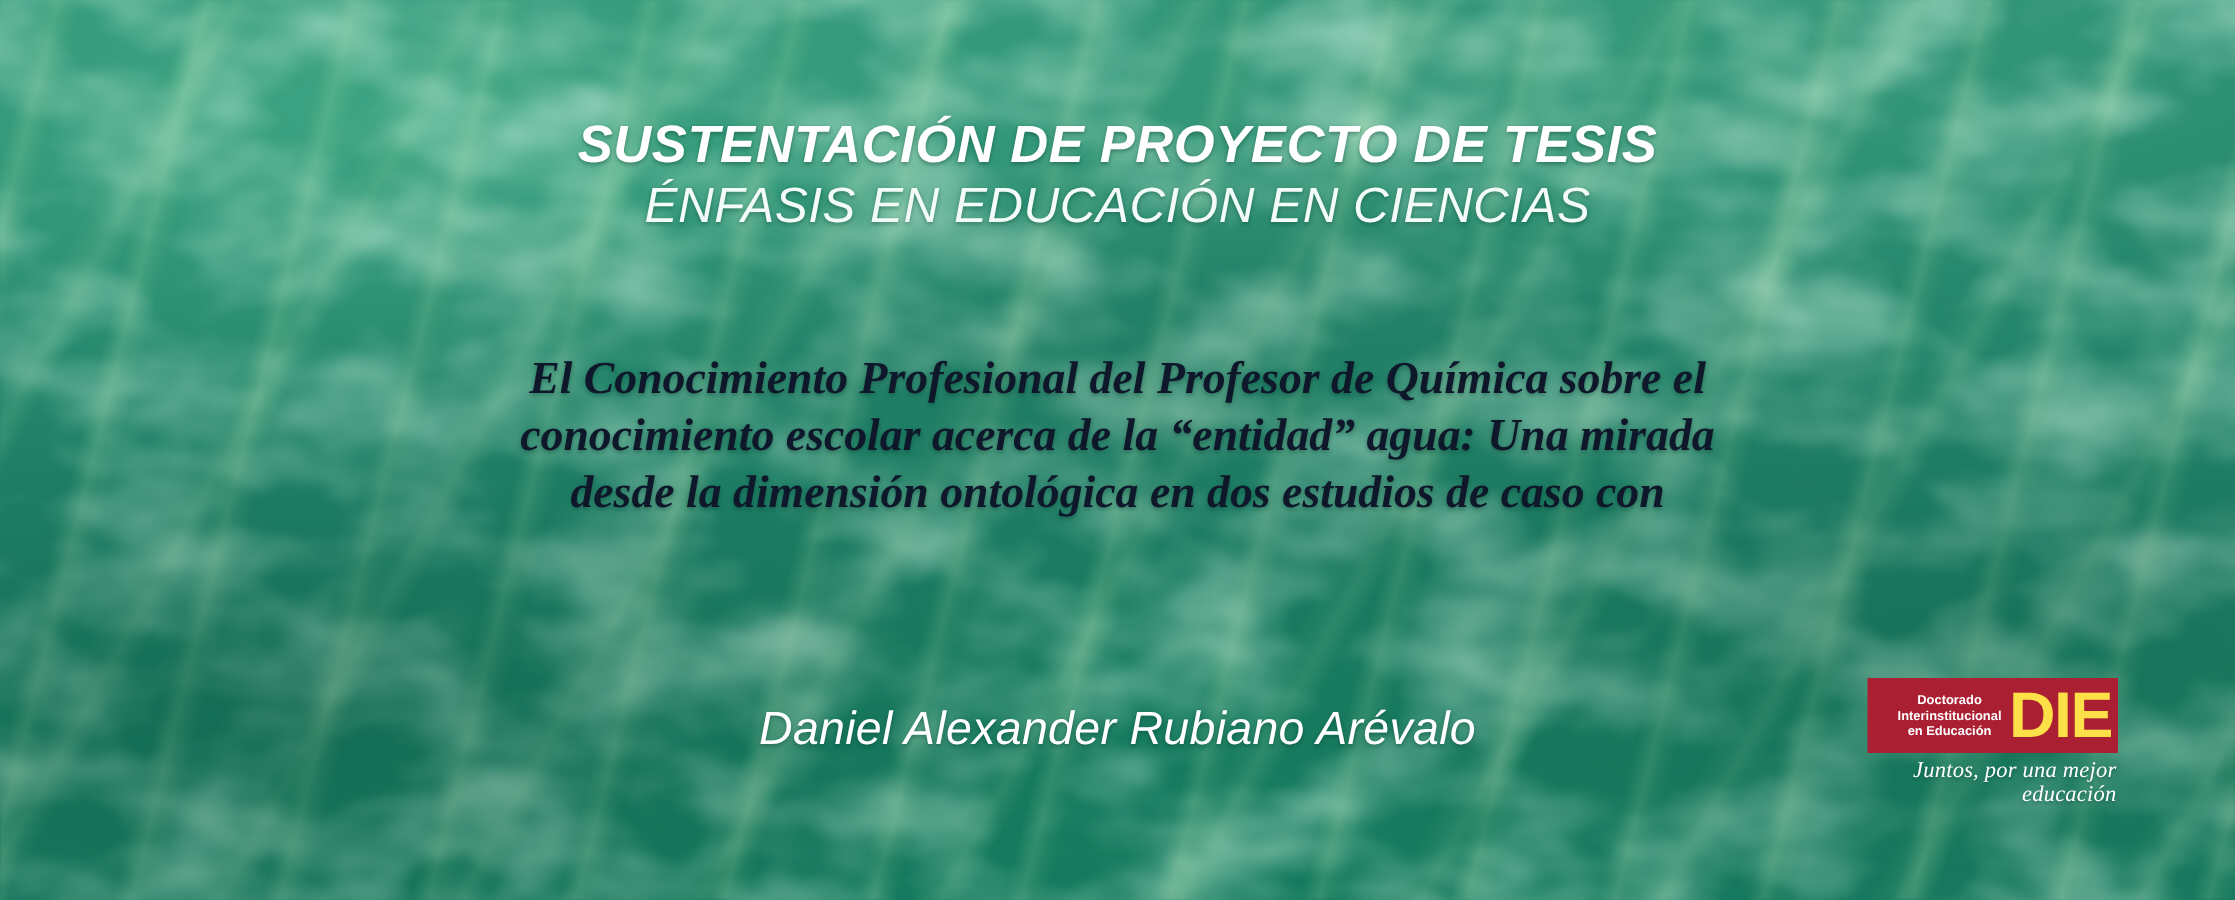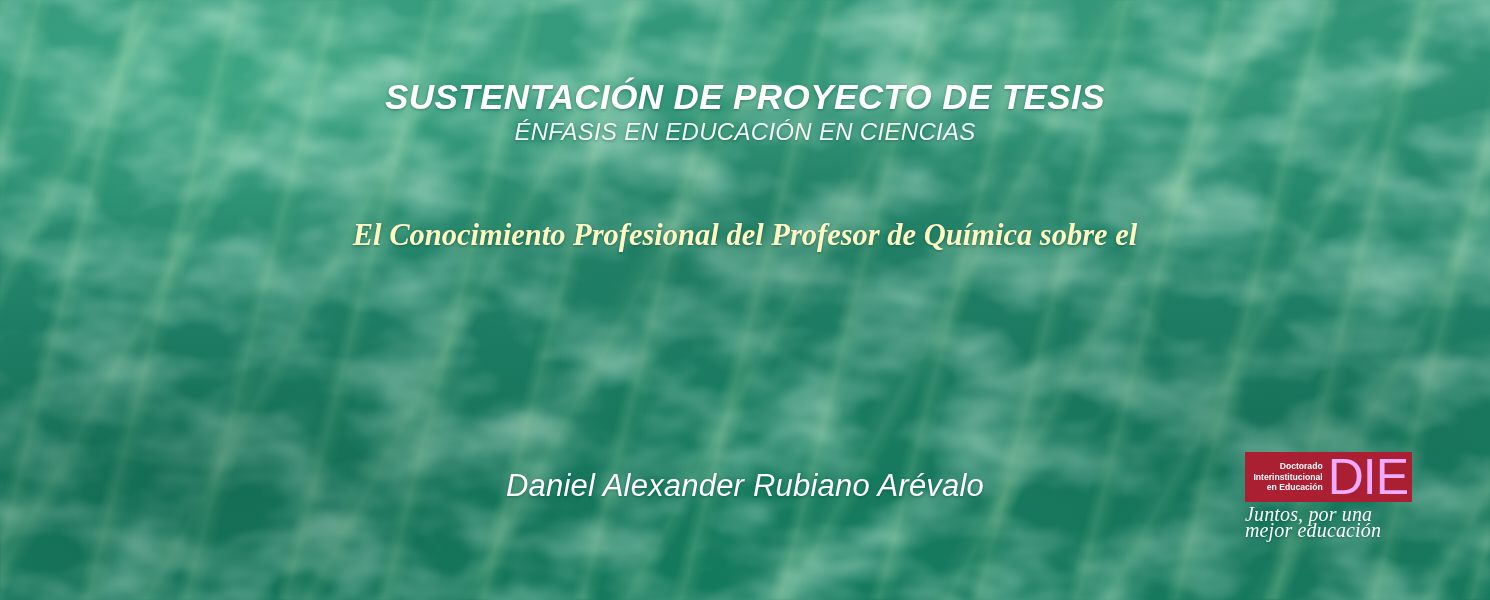--- a/index.html
+++ b/index.html
@@ -104,40 +104,40 @@
     letter-spacing: .4px;
     color: #ffffff;
     line-height: 1.08;
     text-shadow: 0 1px 3px rgba(4,60,45,0.45);
   }
 
   .sub-title {
     font-family: "Liberation Sans", sans-serif;
     font-style: italic;
     font-weight: normal;
-    font-size: 24px;
+    font-size: 33px;
     letter-spacing: .3px;
     color: #f2fbf7;
     line-height: 1.12;
     margin-top: 3px;
     text-shadow: 0 1px 3px rgba(4,60,45,0.42);
   }
 
   .thesis-title {
     position: absolute;
-    top: 216px;
+    top: 233px;
     left: 250px;
     width: 990px;
     text-align: center;
     font-family: "Liberation Serif", serif;
     font-style: italic;
     font-weight: bold;
     font-size: 30.5px;
     line-height: 38px;
-    color: #fef9c3;
+    color: #0f172a;
     text-shadow: 0 1px 3px rgba(4,60,45,0.45);
   }
   .thesis-title .tline { display: block; white-space: nowrap; }
 
   .author {
     position: absolute;
     top: 468px;
     left: 0;
     right: 0;
     text-align: center;
@@ -173,39 +173,40 @@
   .logo-words {
     text-align: right;
     color: #ffffff;
     font-family: "Liberation Sans", sans-serif;
     font-weight: bold;
     font-size: 8.6px;
     line-height: 10.4px;
     padding-right: 5px;
     white-space: nowrap;
   }
-  .logo-words span { display: block; }
+  .logo-words span { display: block; text-align: center; }
 
   .logo-die {
-    color: #f0abfc;
-    font-family: "Liberation Sans", sans-serif;
-    font-weight: normal;
-    font-size: 50px;
+    color: #fde047;
+    font-family: "Liberation Sans", sans-serif;
+    font-weight: bold;
+    font-size: 43px;
     letter-spacing: -1px;
     line-height: 44px;
     padding-right: 4px;
     margin-top: -1px;
   }
 
   .logo-tagline {
     margin-top: 4px;
+    text-align: right;
     color: #ffffff;
     font-family: "Liberation Serif", serif;
     font-style: italic;
-    font-size: 20px;
+    font-size: 15px;
     line-height: 16px;
     letter-spacing: .15px;
     padding-right: 1px;
     text-shadow: 0 1px 2px rgba(4,60,45,0.40);
   }
 </style>
 </head>
 <body>
 
 <div id="slide">
@@ -249,20 +250,22 @@
 
   <div class="content">
 
     <div class="heading-block">
       <div class="main-title">SUSTENTACIÓN DE PROYECTO DE TESIS</div>
       <div class="sub-title">ÉNFASIS EN EDUCACIÓN EN CIENCIAS</div>
     </div>
 
     <div class="thesis-title">
       <span class="tline">El Conocimiento Profesional del Profesor de Química sobre el</span>
+      <span class="tline">conocimiento escolar acerca de la “entidad” agua: Una mirada</span>
+      <span class="tline">desde la dimensión ontológica en dos estudios de caso con</span>
     </div>
 
     <div class="author">Daniel Alexander Rubiano Arévalo</div>
 
     <div class="logo">
       <div class="logo-box">
         <div class="logo-words">
           <span>Doctorado</span>
           <span>Interinstitucional</span>
           <span>en Educación</span>

